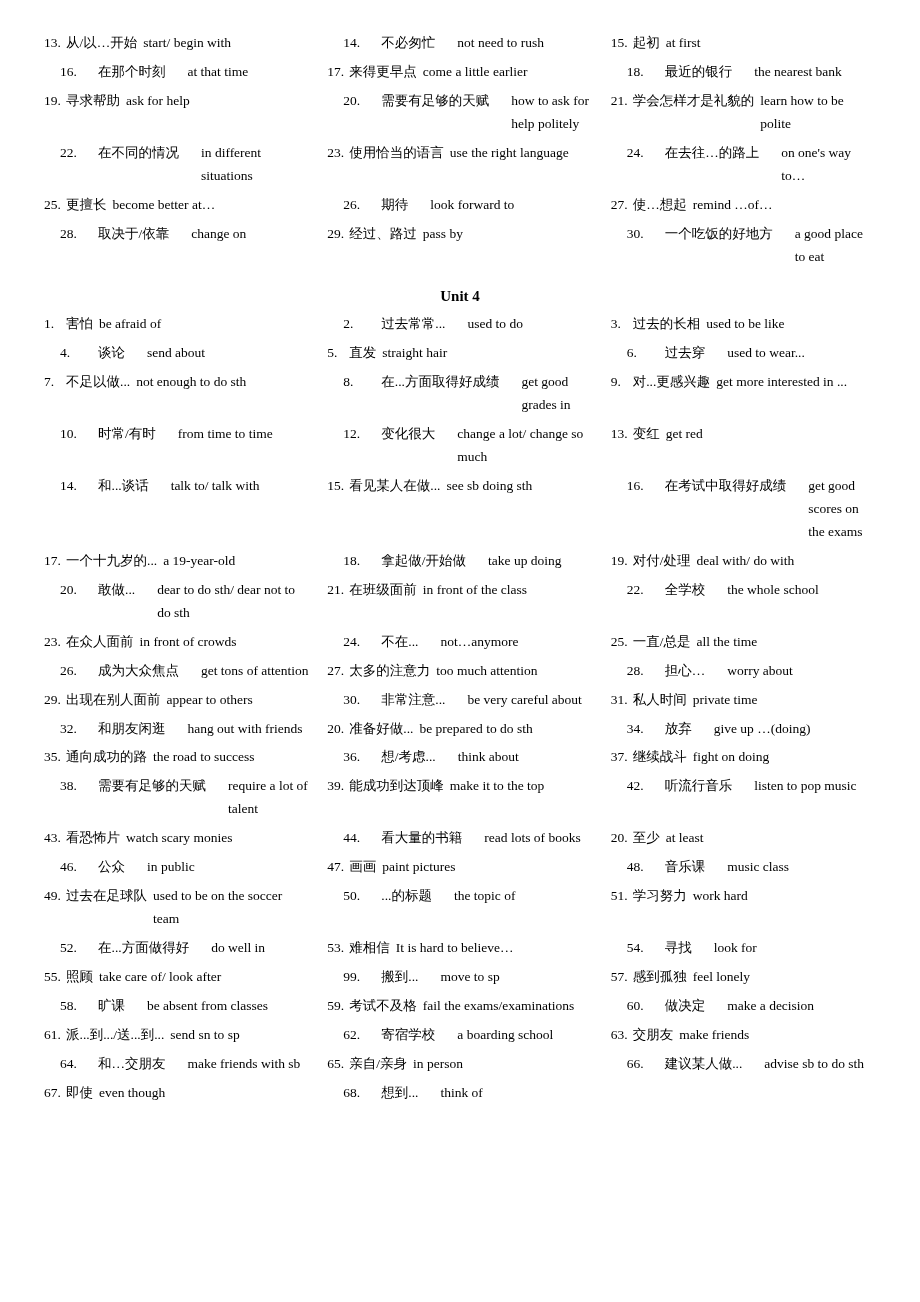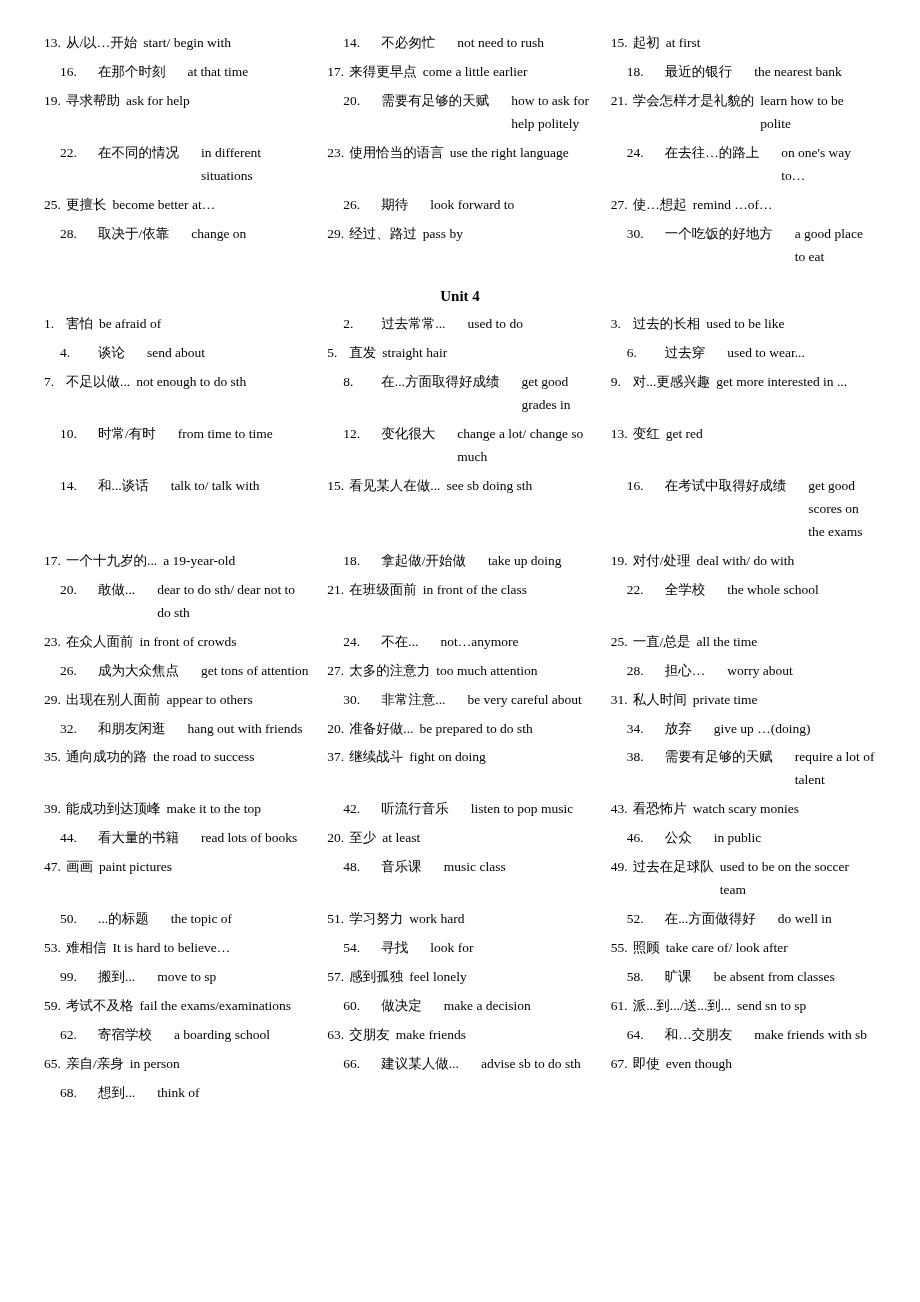--- a/index.html
+++ b/index.html
@@ -324,20 +324,25 @@
         <div class="phrase-item right-col">
           <span class="phrase-num">34.</span>
           <span class="phrase-cn">放弃</span>
           <span class="phrase-en">give up …(doing)</span>
         </div>
         <div class="phrase-item">
           <span class="phrase-num">35.</span>
           <span class="phrase-cn">通向成功的路</span>
           <span class="phrase-en">the road to success</span>
         </div>
+        <div class="phrase-item right-col">
+          <span class="phrase-num">36.</span>
+          <span class="phrase-cn">想/考虑...</span>
+          <span class="phrase-en">think about</span>
+        </div>
         <div class="phrase-item">
           <span class="phrase-num">37.</span>
           <span class="phrase-cn">继续战斗</span>
           <span class="phrase-en">fight on doing</span>
         </div>
         <div class="phrase-item right-col">
           <span class="phrase-num">38.</span>
           <span class="phrase-cn">需要有足够的天赋</span>
           <span class="phrase-en">require a lot of talent</span>
         </div>

